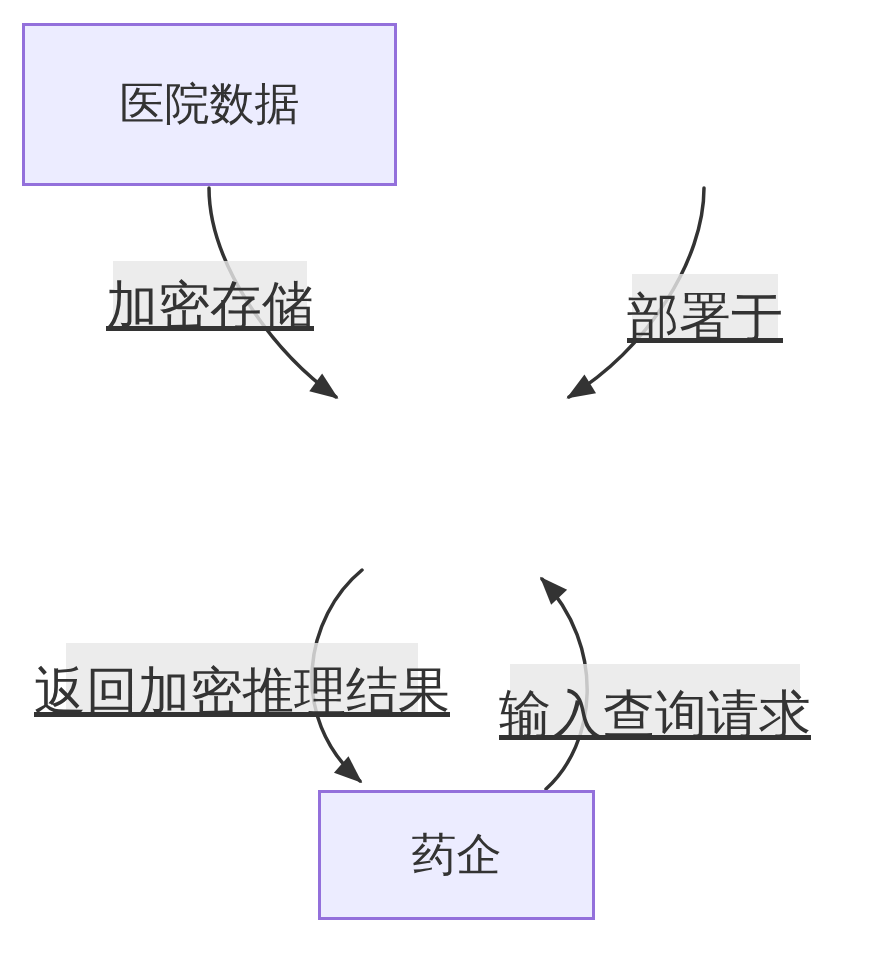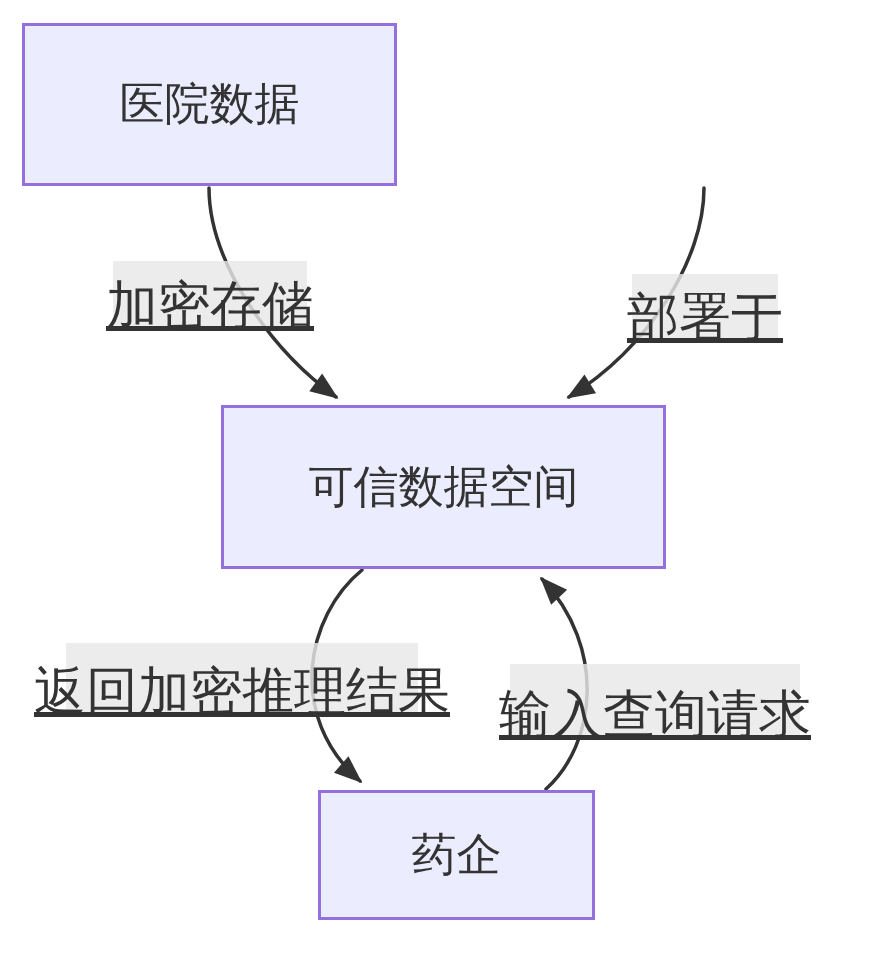--- a/index.html
+++ b/index.html
@@ -66,23 +66,20 @@
     <path class="edge" d="M 704,188 C 704,260 648,348 569,397" marker-end="url(#arrow)"></path>
     <path class="edge" d="M 362,570 C 306,616 286,716 360,781" marker-end="url(#arrow)"></path>
     <path class="edge" d="M 546,789 C 596,744 607,648 542,579" marker-end="url(#arrow)"></path>
   </svg>
 
   <div class="node" style="left:22px;top:23px;width:375px;height:163px;">
     <span>医院数据</span>
   </div>
 
 
-  <div class="node" style="left:221px;top:405px;width:445px;height:164px;">
-    <span>可信数据空间</span>
-  </div>
 
   <div class="node" style="left:318px;top:790px;width:277px;height:130px;">
     <span>药企</span>
   </div>
 
   <div class="edge-label" style="left:113px;top:261px;width:194px;height:70px;">
     <span>加密存储</span>
   </div>
 
   <div class="edge-label" style="left:632px;top:262px;width:146px;height:69px;margin-top:12px;">

